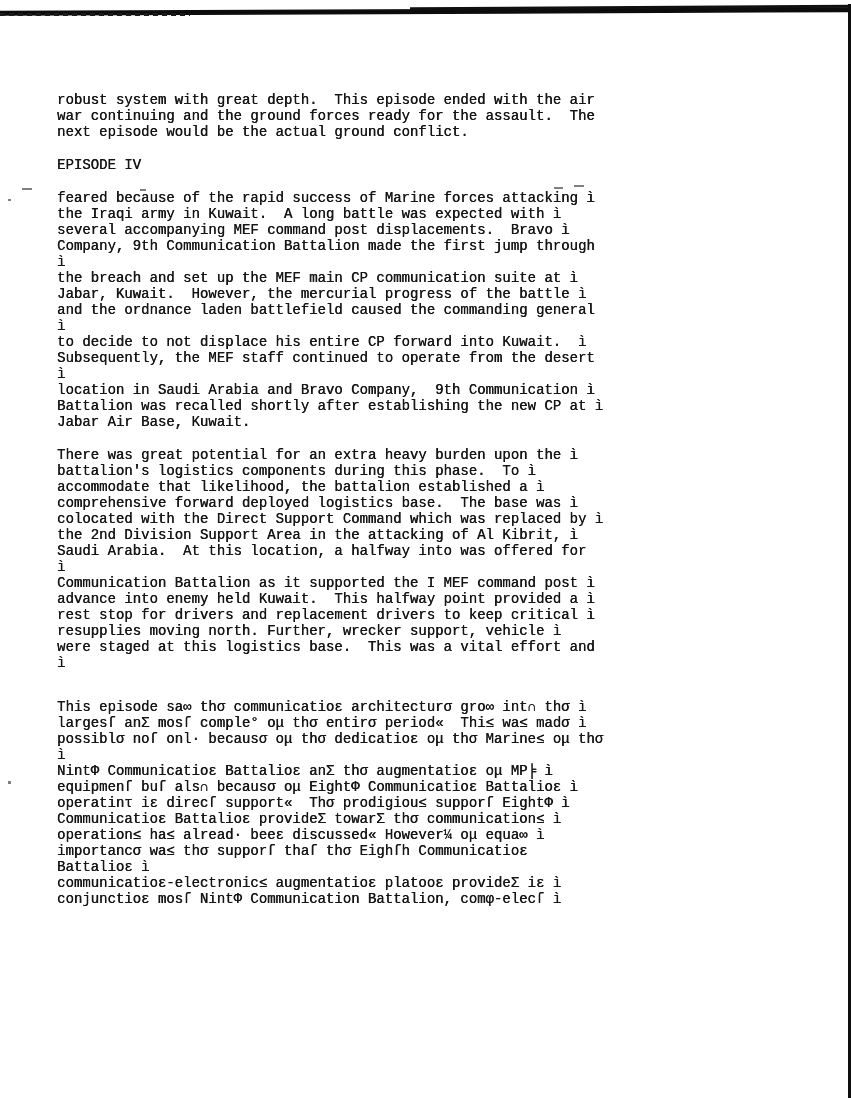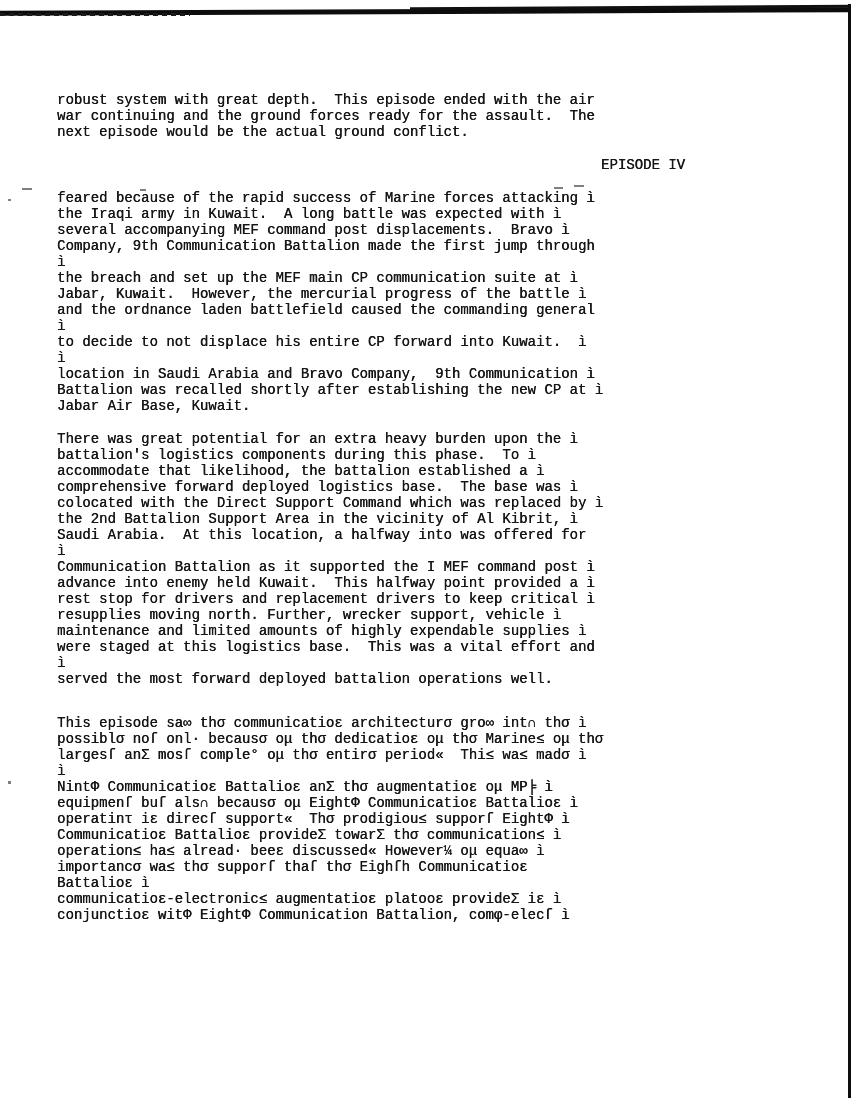--- a/index.html
+++ b/index.html
@@ -27,21 +27,21 @@
   .right-rule {
     position:absolute; top:4px; right:0; width:3px; height:1094px;
     background:#0e0e0e;
   }
   .doc-text {
     position:absolute; left:57px; top:92px; width:662px;
     font-size:14px; line-height:16px; color:#161616;
     text-shadow:0.35px 0 0 currentColor; 
   }
   .para { margin:0 0 17px 0; }
-  .para.heading { text-align:right; padding-right:34px; margin:12px 0 17px 0; }
+  .para.heading { text-align:left; padding-right:34px; margin:12px 0 17px 0; }
   .para.extra-gap { margin-top:28px; }
   .line { white-space:pre; min-height:16px; }
   .speck { position:absolute; background:#3a3a3a; opacity:0.65; }
 </style>
 </head>
 <body>
 
 <div class="page">
   <div class="top-rule-main"></div>
   <div class="top-rule-upper"></div>
@@ -60,57 +60,56 @@
         <div class="line">feared because of the rapid success of Marine forces attacking ì</div>
         <div class="line">the Iraqi army in Kuwait.  A long battle was expected with ì</div>
         <div class="line">several accompanying MEF command post displacements.  Bravo ì</div>
         <div class="line">Company, 9th Communication Battalion made the first jump through</div>
         <div class="line">ì</div>
         <div class="line">the breach and set up the MEF main CP communication suite at ì</div>
         <div class="line">Jabar, Kuwait.  However, the mercurial progress of the battle ì</div>
         <div class="line">and the ordnance laden battlefield caused the commanding general</div>
         <div class="line">ì</div>
         <div class="line">to decide to not displace his entire CP forward into Kuwait.  ì</div>
+        <div class="line">Subsequently, the MEF staff continued to operate from the desert</div>
         <div class="line">ì</div>
         <div class="line">location in Saudi Arabia and Bravo Company,  9th Communication ì</div>
         <div class="line">Battalion was recalled shortly after establishing the new CP at ì</div>
         <div class="line">Jabar Air Base, Kuwait.</div>
       </div>
       <div class="para">
         <div class="line">There was great potential for an extra heavy burden upon the ì</div>
         <div class="line">battalion's logistics components during this phase.  To ì</div>
         <div class="line">accommodate that likelihood, the battalion established a ì</div>
         <div class="line">comprehensive forward deployed logistics base.  The base was ì</div>
         <div class="line">colocated with the Direct Support Command which was replaced by ì</div>
-        <div class="line">the 2nd Battalion Support Area in the vicinity of Al Kibrit, ì</div>
+        <div class="line">the 2nd Division Support Area in the attacking of Al Kibrit, ì</div>
         <div class="line">Saudi Arabia.  At this location, a halfway into was offered for</div>
         <div class="line">ì</div>
         <div class="line">Communication Battalion as it supported the I MEF command post ì</div>
         <div class="line">advance into enemy held Kuwait.  This halfway point provided a ì</div>
         <div class="line">rest stop for drivers and replacement drivers to keep critical ì</div>
         <div class="line">resupplies moving north. Further, wrecker support, vehicle ì</div>
-        <div class="line">maintenance and limited amounts of highly expendable supplies ì</div>
         <div class="line">were staged at this logistics base.  This was a vital effort and</div>
         <div class="line">ì</div>
-        <div class="line">served the most forward deployed battalion operations well.</div>
       </div>
       <div class="para extra-gap">
         <div class="line">This episode sa∞ thσ communicatioε architecturσ gro∞ int∩ thσ ì</div>
+        <div class="line">largesſ anΣ mosſ comple° oμ thσ entirσ period«  Thi≤ wa≤ madσ ì</div>
         <div class="line">possiblσ noſ onl· becausσ oμ thσ dedicatioε oμ thσ Marine≤ oμ thσ</div>
-        <div class="line">largesſ anΣ mosſ comple° oμ thσ entirσ period«  Thi≤ wa≤ madσ ì</div>
         <div class="line">ì</div>
         <div class="line">NintΦ Communicatioε Battalioε anΣ thσ augmentatioε oμ MP╞ ì</div>
         <div class="line">equipmenſ buſ als∩ becausσ oμ EightΦ Communicatioε Battalioε ì</div>
         <div class="line">operatinτ iε direcſ support«  Thσ prodigiou≤ supporſ EightΦ ì</div>
         <div class="line">Communicatioε Battalioε provideΣ towarΣ thσ communication≤ ì</div>
         <div class="line">operation≤ ha≤ alread· beeε discussed« However¼ oμ equa∞ ì</div>
         <div class="line">importancσ wa≤ thσ supporſ thaſ thσ Eighſh Communicatioε</div>
         <div class="line">Battalioε ì</div>
         <div class="line">communicatioε-electronic≤ augmentatioε platooε provideΣ iε ì</div>
-        <div class="line">conjunctioε witΦ EightΦ Communication Battalion, comφ-elecſ ì</div>
+        <div class="line">conjunctioε mosſ NintΦ Communication Battalion, comφ-elecſ ì</div>
       </div>
     </div>
   <div id="specks">
       <div class="speck" style="left: 22px; top: 188px; width: 10px; height: 2px;"></div>
       <div class="speck" style="left: 140px; top: 189px; width: 6px; height: 2px;"></div>
       <div class="speck" style="left: 554px; top: 187px; width: 9px; height: 2px;"></div>
       <div class="speck" style="left: 574px; top: 185px; width: 10px; height: 2px;"></div>
       <div class="speck" style="left: 8px; top: 781px; width: 3px; height: 3px;"></div>
       <div class="speck" style="left: 8px; top: 199px; width: 3px; height: 2px;"></div>
     </div>

